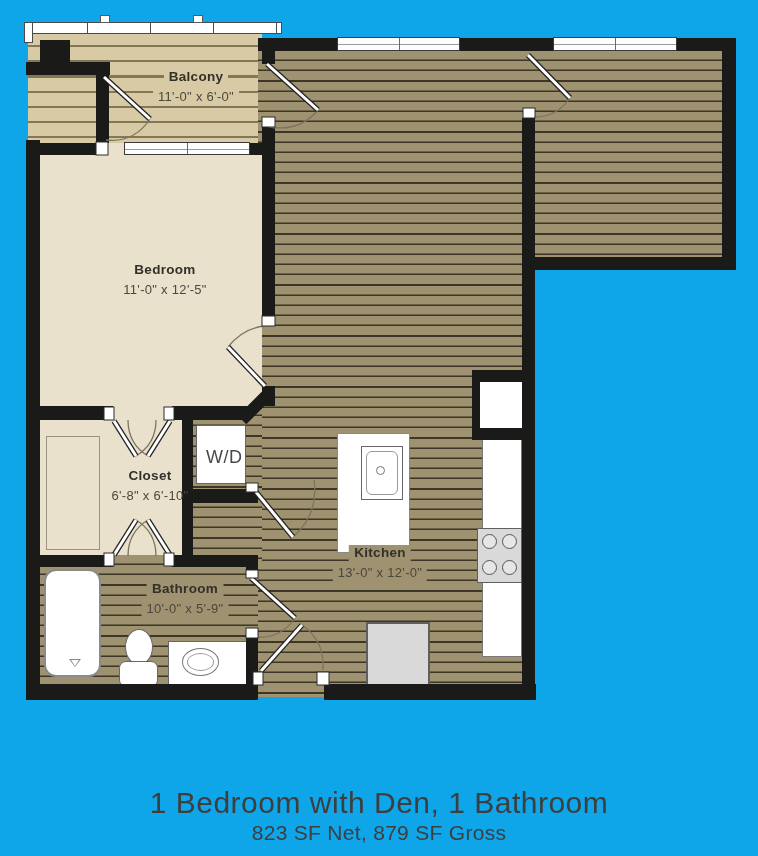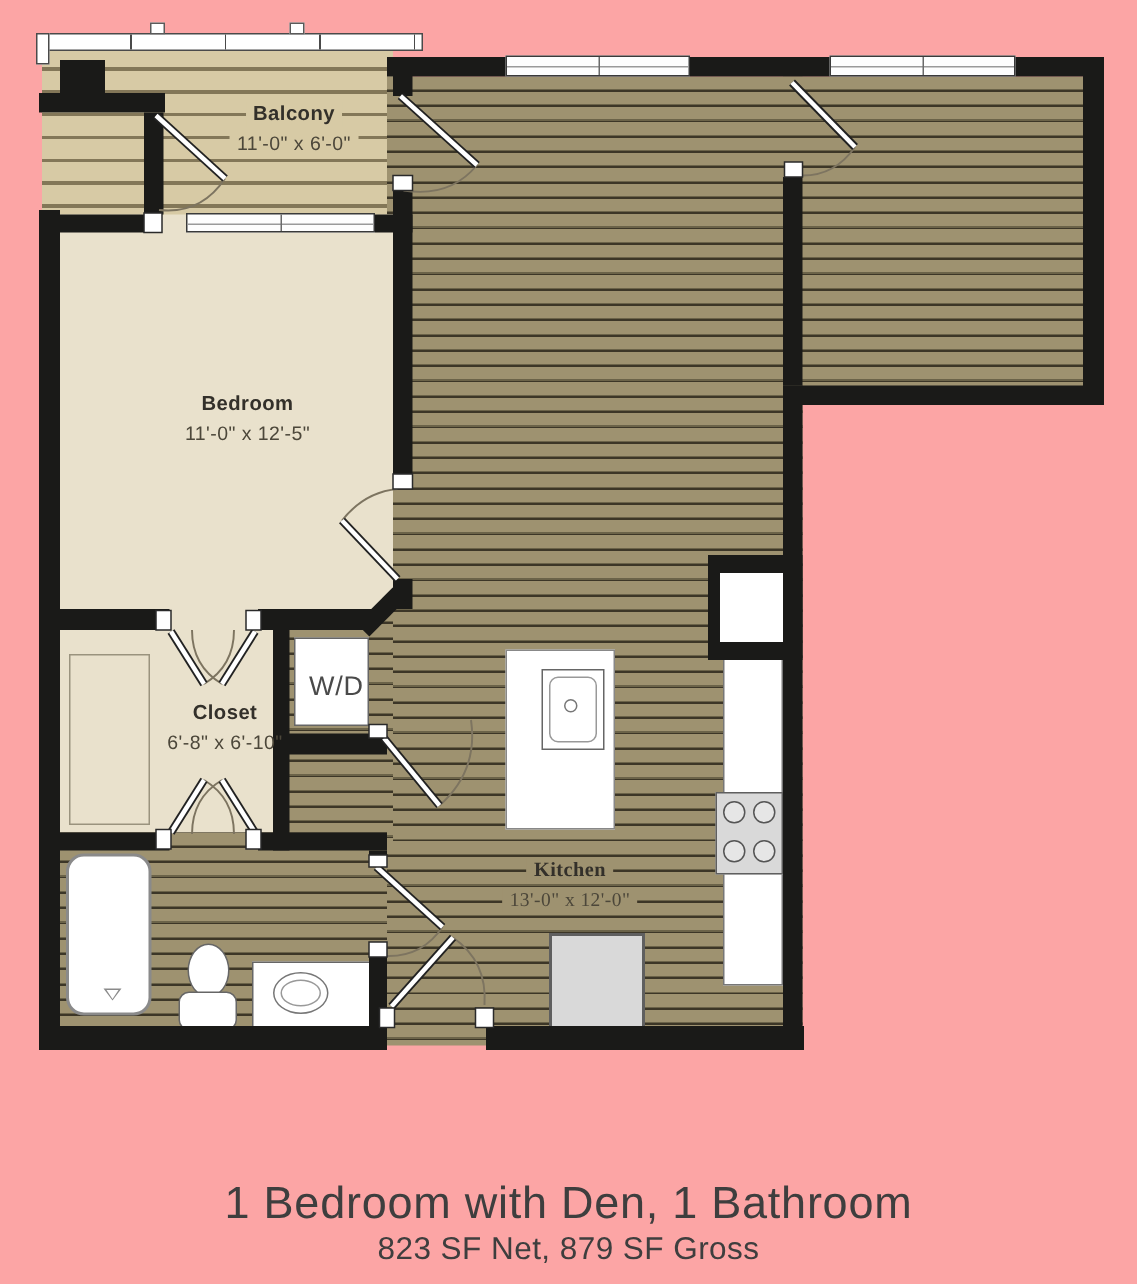--- a/index.html
+++ b/index.html
@@ -1,16 +1,16 @@
 <!DOCTYPE html>
 <html><head>
 <meta charset="utf-8">
 <style>
   html,body{margin:0;padding:0;background:#ffffff;}
-  .stage{position:relative;width:758px;height:856px;background:#fca5a5;overflow:hidden;
+  .stage{position:relative;width:758px;height:856px;background:#0ea5e9;overflow:hidden;
          font-family:"Liberation Sans", sans-serif;}
   
   .floor-wood{position:absolute;background:#9e9270;
     background-image:repeating-linear-gradient(to bottom, rgba(0,0,0,0) 0 8.2px, #6b6349 8.2px 9px, #3c3627 9px 10.2px);
     z-index:1;}
   .floor-deck{position:absolute;background:#d7caa5;
     background-image:repeating-linear-gradient(to bottom, rgba(0,0,0,0) 0 13px, #837758 13px 15.2px);
     z-index:1;}
   .floor-cream{position:absolute;background:#e9e1cc;z-index:1;}
   
@@ -204,21 +204,25 @@
   </div>
   <div class="rlabel" style="left:165px;top:259px;">
     <span class="rname">Bedroom</span><br>
     <span class="rdims">11'-0" x 12'-5"</span>
   </div>
   <div class="rlabel" style="left:130px;top:465px;margin-left:20px;">
     <span class="rname">Closet</span><br>
     <span class="rdims">6'-8" x 6'-10"</span>
   </div>
   <div class="wd-label" style="left:206px;top:447px;">W/D</div>
-  <div class="rlabel halo-wood" style="left:380px;top:570px;font-family:Liberation Serif, serif;">
+  <div class="rlabel halo-wood" style="left:185px;top:578px;">
+    <span class="rname">Bathroom</span><br>
+    <span class="rdims">10'-0" x 5'-9"</span>
+  </div>
+  <div class="rlabel halo-wood" style="left:380px;top:542px;">
     <span class="rname">Kitchen</span><br>
     <span class="rdims">13'-0" x 12'-0"</span>
   </div>
 
   <div class="footer-title" style="top:786px;font-size:30px;letter-spacing:.5px;">1 Bedroom with Den, 1 Bathroom</div>
   <div class="footer-title" style="top:821px;font-size:21px;letter-spacing:.3px;">823 SF Net, 879 SF Gross</div>
 
 </div>
 
 </body></html>

